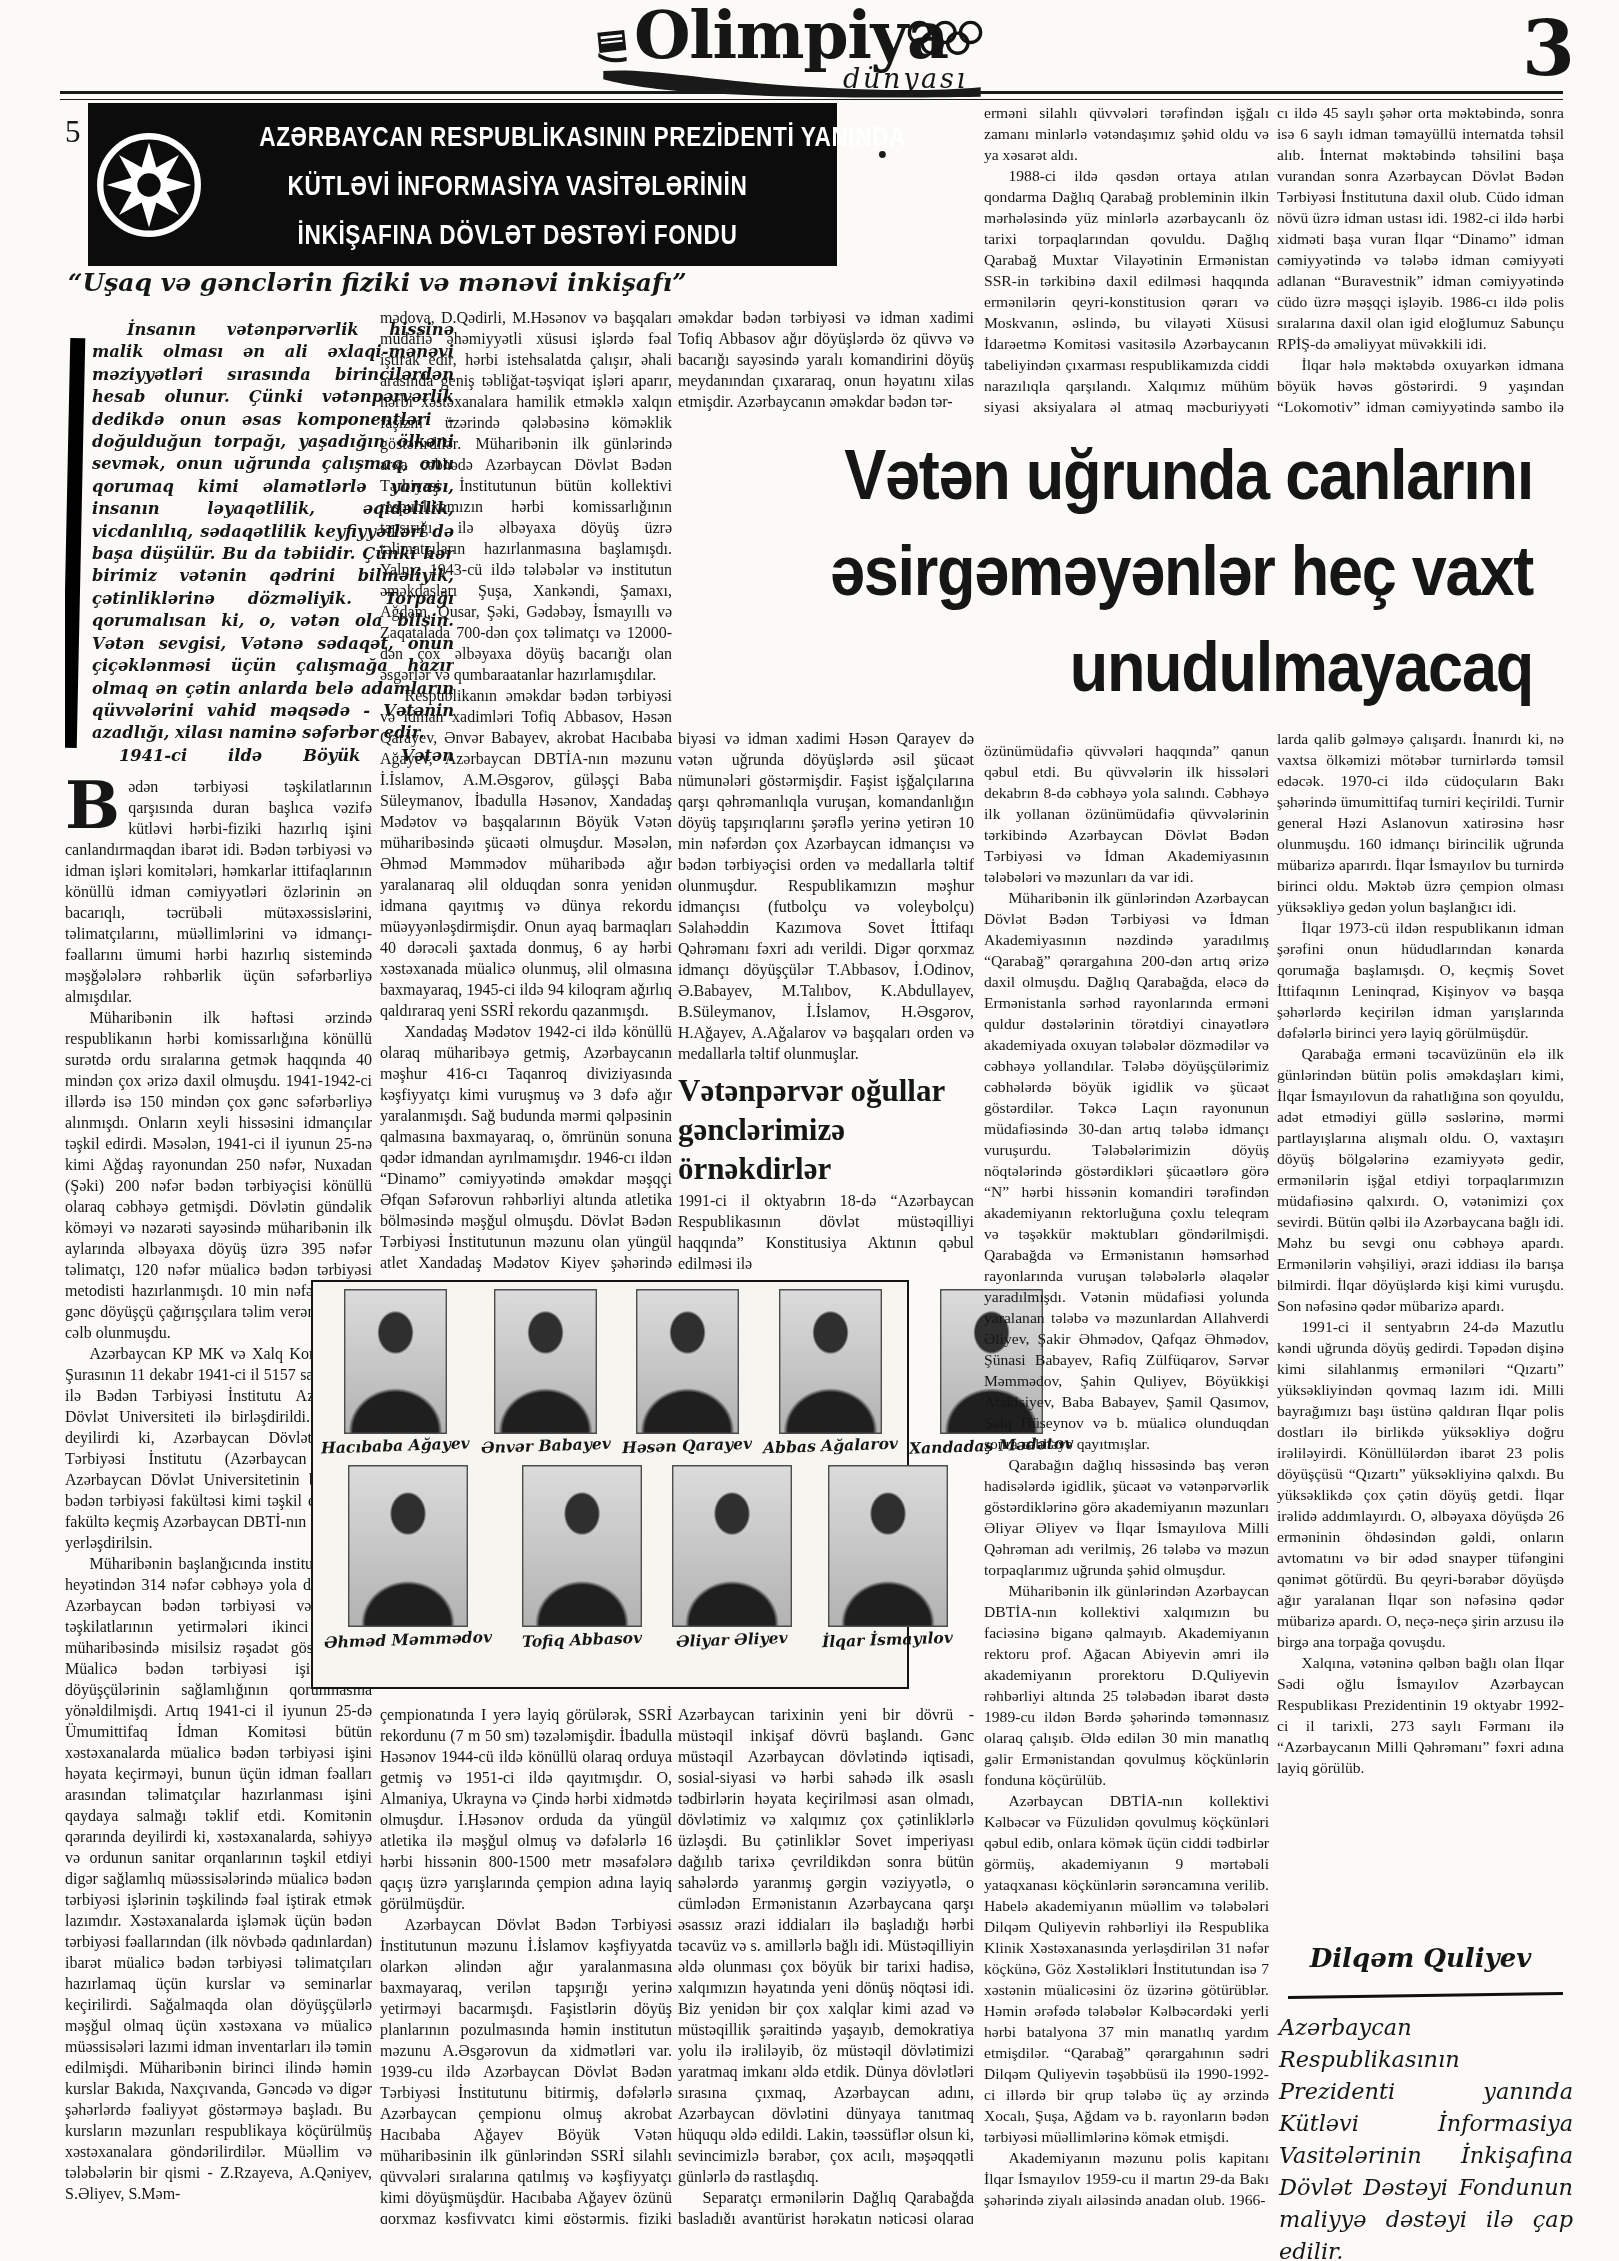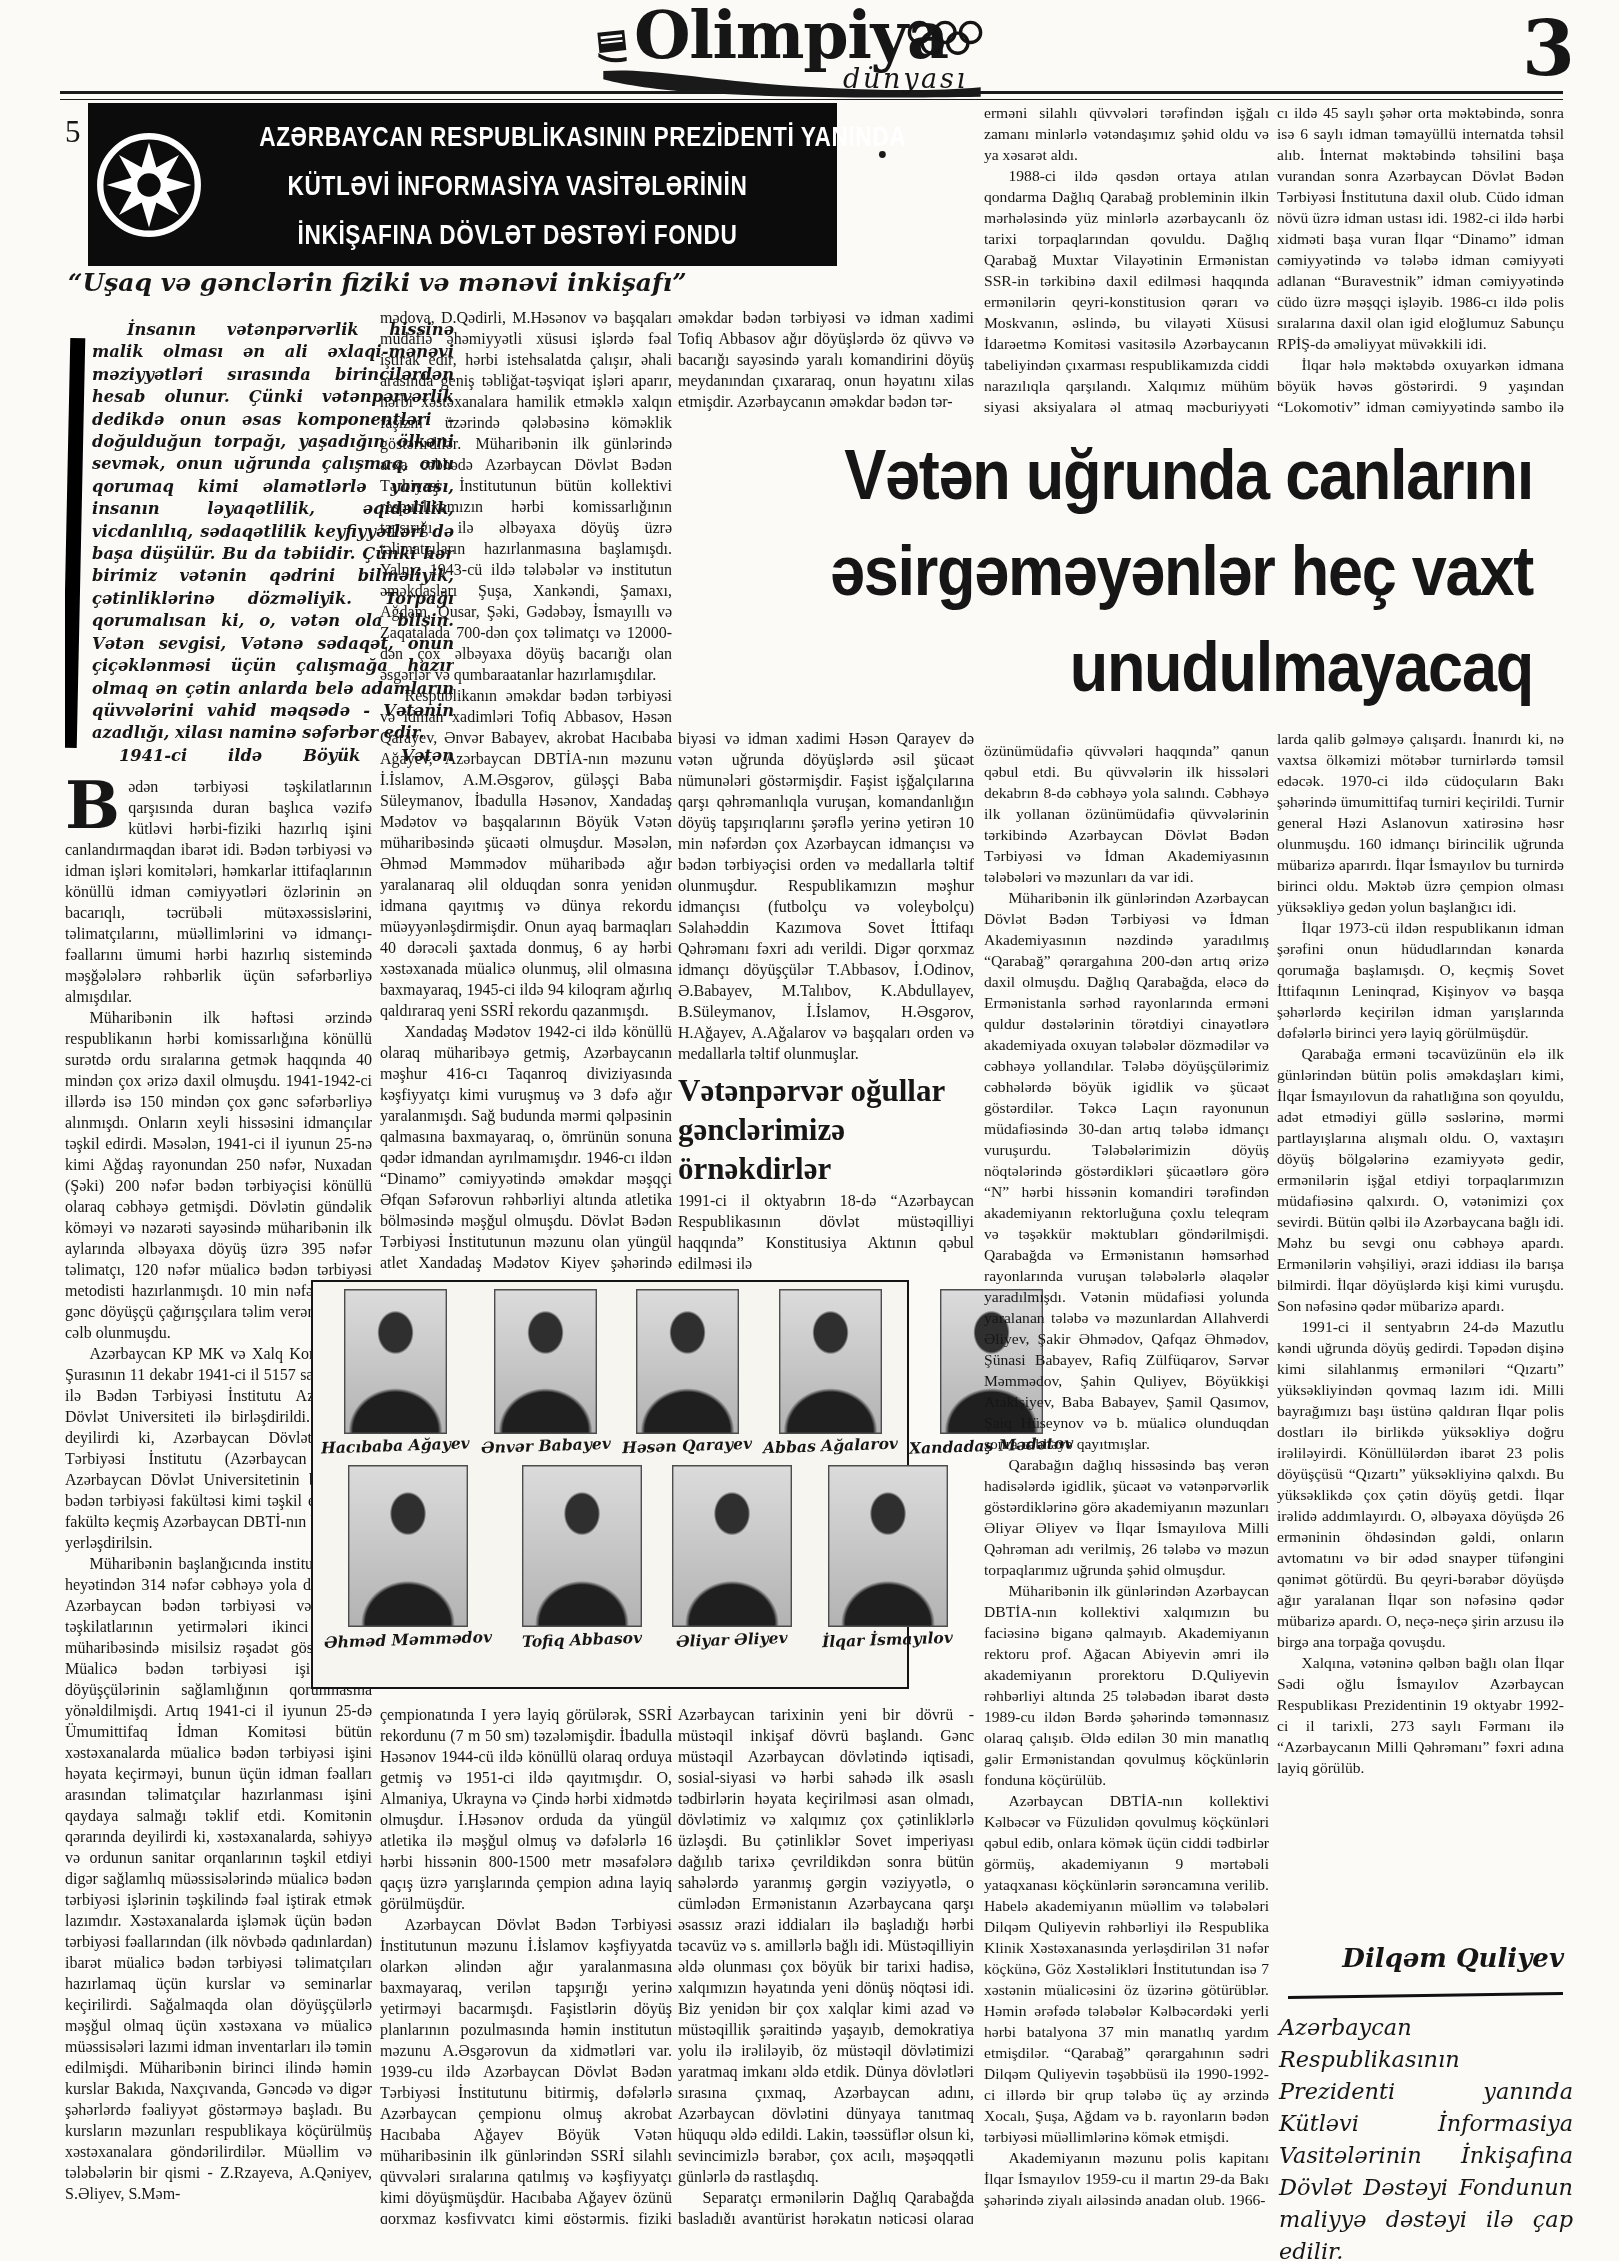--- a/index.html
+++ b/index.html
@@ -66,21 +66,21 @@
   .photo{background:
       radial-gradient(ellipse 35px 42px at 50% 30%, #3b3a36 0 46%, rgba(0,0,0,0) 52%),
       radial-gradient(ellipse 71px 65px at 50% 98%, #2d2c29 0 60%, rgba(0,0,0,0) 66%),
       linear-gradient(180deg,#d2d0c6,#aeaca1);
       filter:grayscale(1) contrast(1.15);box-shadow:inset 0 0 0 1.4px #55544e;}
   .ph1{width:103px;height:145px;}
   .ph2{width:120px;height:162px;}
   .pcap{height:23px;font-family:"DejaVu Serif",serif;font-style:italic;font-weight:bold;font-size:15.6px;
         transform:rotate(-2deg);margin-top:2.7px;white-space:nowrap;}
   
-  .signature{left:1277px;top:1943px;width:287px;text-align:right;font-family:"DejaVu Serif",serif;
+  .signature{left:1277px;top:1943px;width:287px;text-align:center;font-family:"DejaVu Serif",serif;
              font-style:italic;font-weight:bold;font-size:26px;}
   .sigrule{left:1288px;top:1994px;width:275px;height:3.4px;background:#111;transform:rotate(-0.8deg);}
   .footer-note{left:1279px;top:2011px;width:294px;font-family:"DejaVu Serif",serif;font-style:italic;
                font-size:22.4px;line-height:32px;text-align:justify;}
 </style>
 </head>
 <body>
 
 <div class="page">
 

